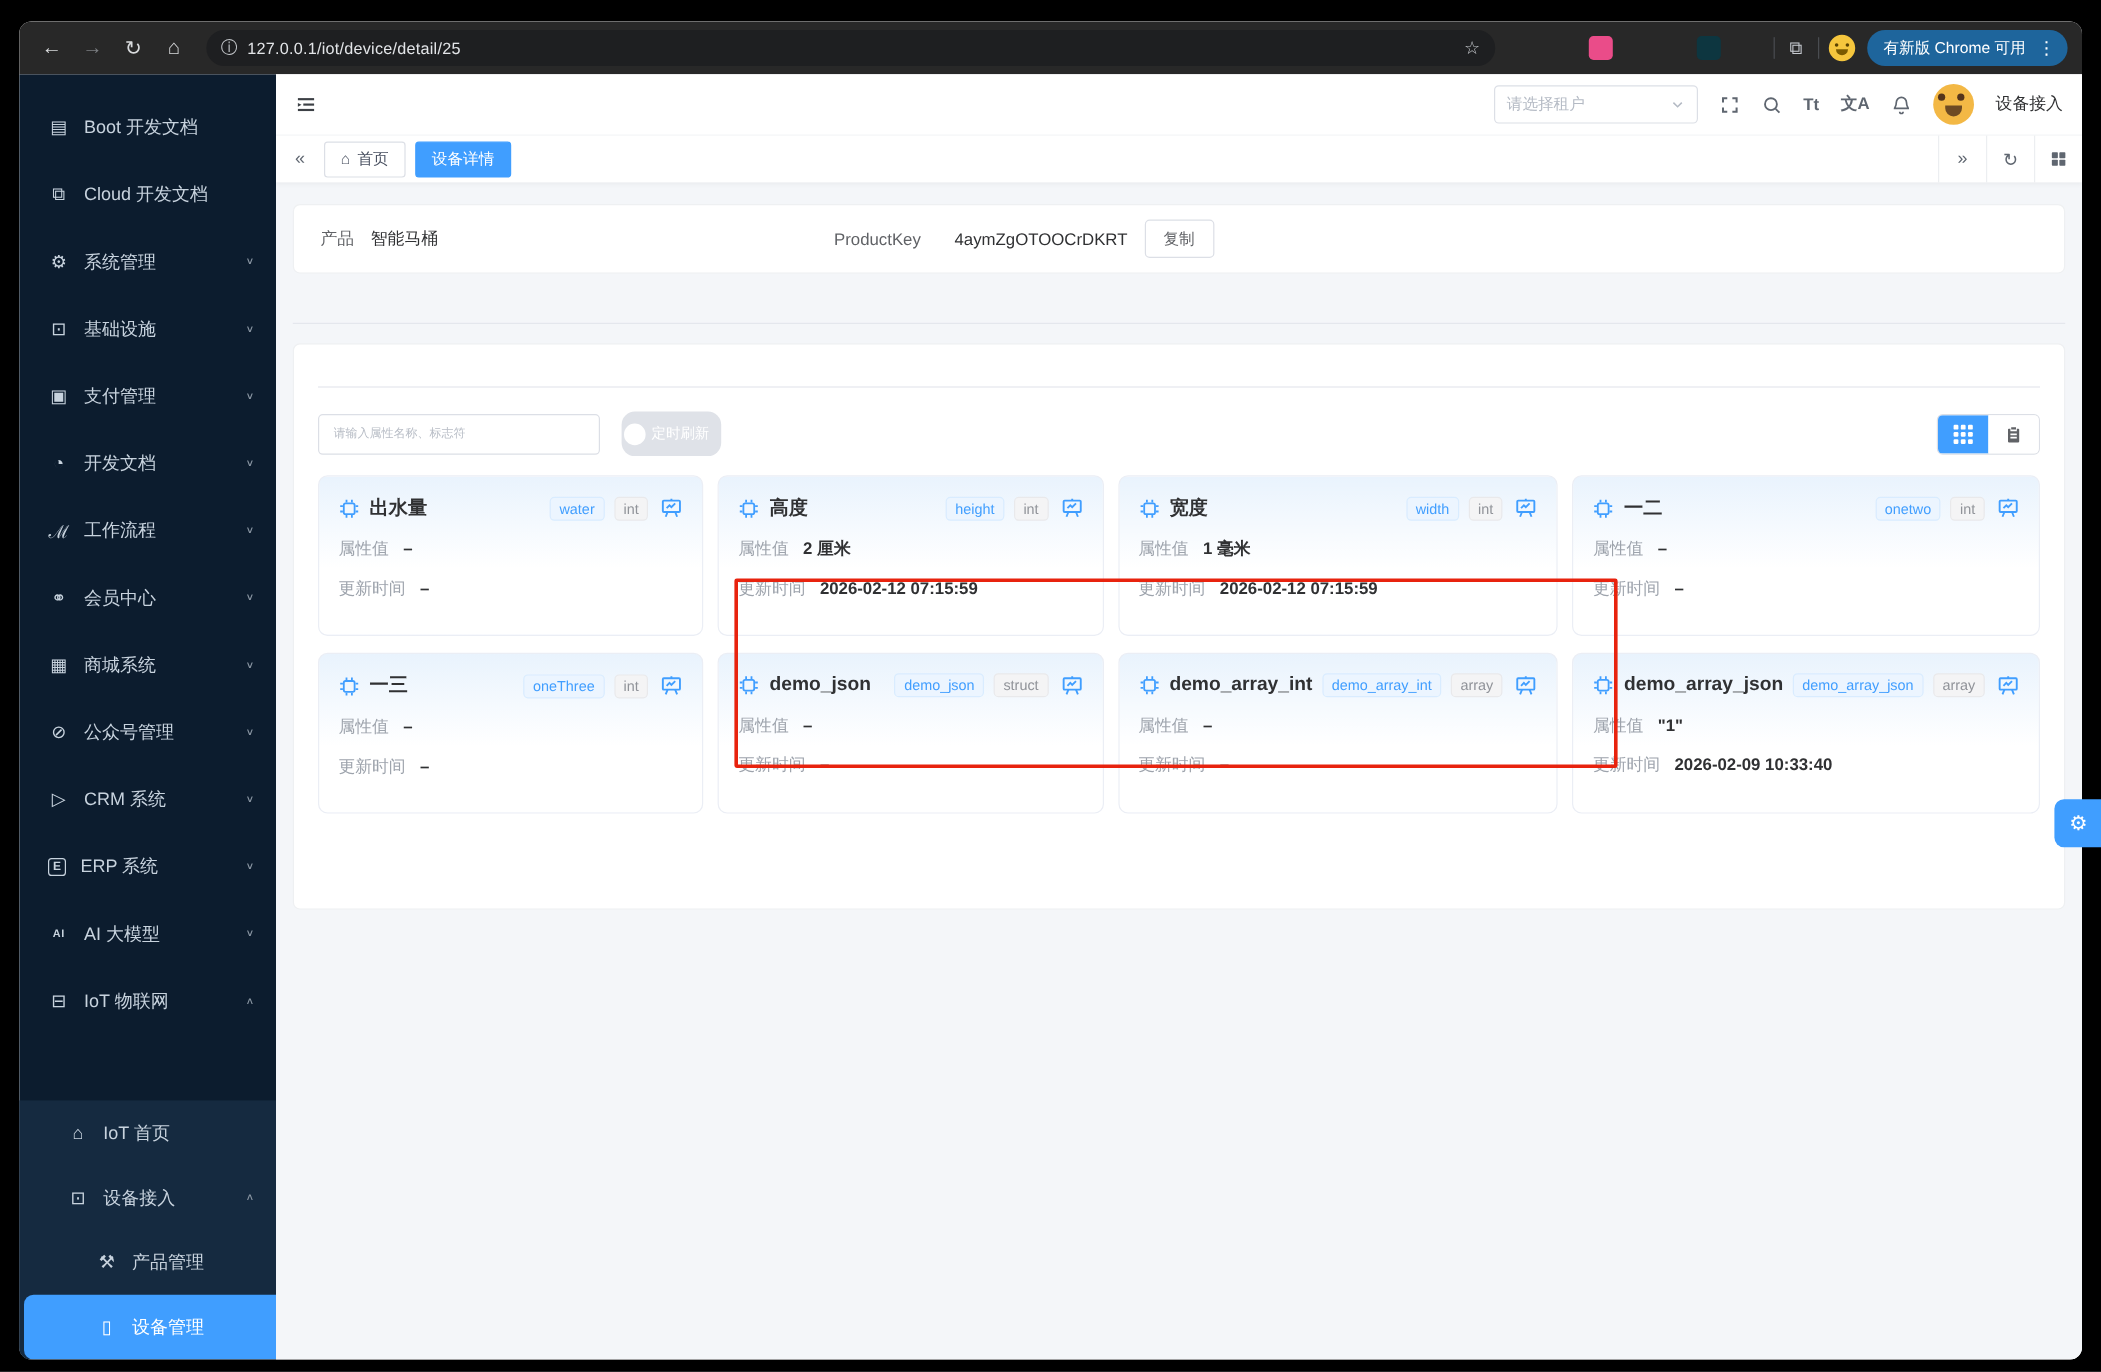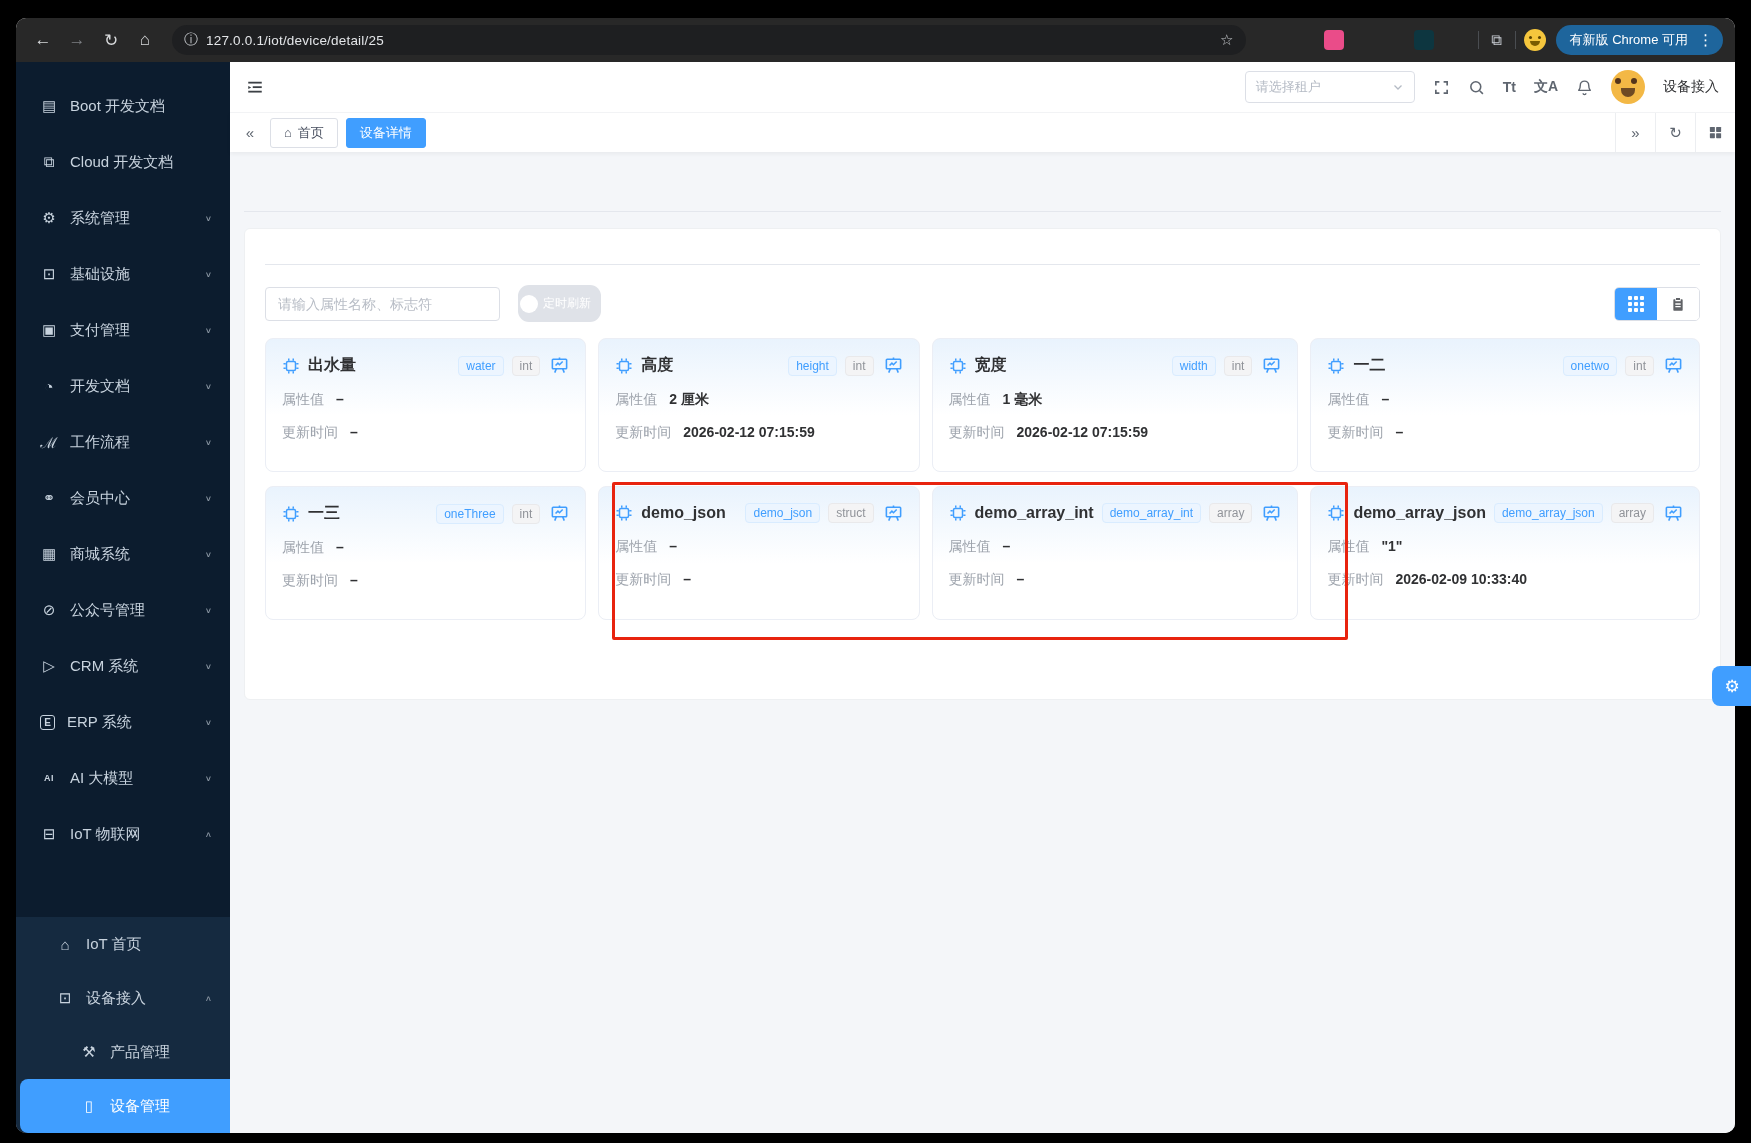--- a/index.html
+++ b/index.html
@@ -131,21 +131,21 @@
 
   .panel { background:#fff; border:1px solid #eef0f2; border-radius:6px; margin-top:16px;
            padding:4px 20px 24px; min-height:472px; }
   .subtabs { display:flex; gap:40px; border-bottom:1px solid #e4e7ed; }
   .subtab { padding:16px 0 13px; font-size:15px; color:#303133; cursor:pointer;
             border-bottom:3px solid transparent; margin-bottom:-1px; }
   .subtab.active { color:#409eff; border-bottom-color:#409eff; font-weight:bold; }
 
   .filter-row { display:flex; align-items:center; margin:20px 0 16px; }
   .prop-search { width:235px; height:34px; border:1px solid #dcdfe6; border-radius:4px;
-                 padding:4px 12px; font-size:14px; color:#303133; outline:none;
+                 padding:4px 12px; font-size:10px; color:#303133; outline:none;
                  font-family:"Liberation Sans", sans-serif; }
   .prop-search::placeholder { color:#b8bdc6; }
   .toggle { margin-left:18px; height:37px; border-radius:11px; background:#dfe2e8;
             display:flex; align-items:center; padding:0 10px 0 2px; gap:5px;
             cursor:pointer; }
   .toggle .knob { width:18px; height:18px; border-radius:50%; background:#fff; }
   .toggle .t-label { color:#fff; font-size:12px; }
   .view-group { margin-left:auto; display:flex; border:1px solid #dcdfe6;
                 border-radius:5px; overflow:hidden; }
   .view-btn { width:42px; height:32px; display:flex; align-items:center;
@@ -373,20 +373,29 @@
             <rect x="3" y="3" width="8" height="8" rx="1"></rect>
               <rect x="13" y="3" width="8" height="8" rx="1"></rect>
             <rect x="3" y="13" width="8" height="8" rx="1"></rect>
               <rect x="13" y="13" width="8" height="8" rx="1"></rect>
           </svg>
         </span>
       </div>
 
       <div class="content">
 
+        <div class="product-card">
+          <span class="p-label">产品</span>
+          <span class="p-value">智能马桶</span>
+          <div class="pk-group">
+            <span class="p-label">ProductKey</span>
+            <span class="p-value">4aymZgOTOOCrDKRT</span>
+            <button class="copy-btn">复制</button>
+          </div>
+        </div>
 
         <div class="tabs-row">
             <div class="tab"></div>
             <div class="tab active"></div>
             <div class="tab"></div>
             <div class="tab"></div>
             <div class="tab"></div>
           </div>
 
         <div class="panel">

